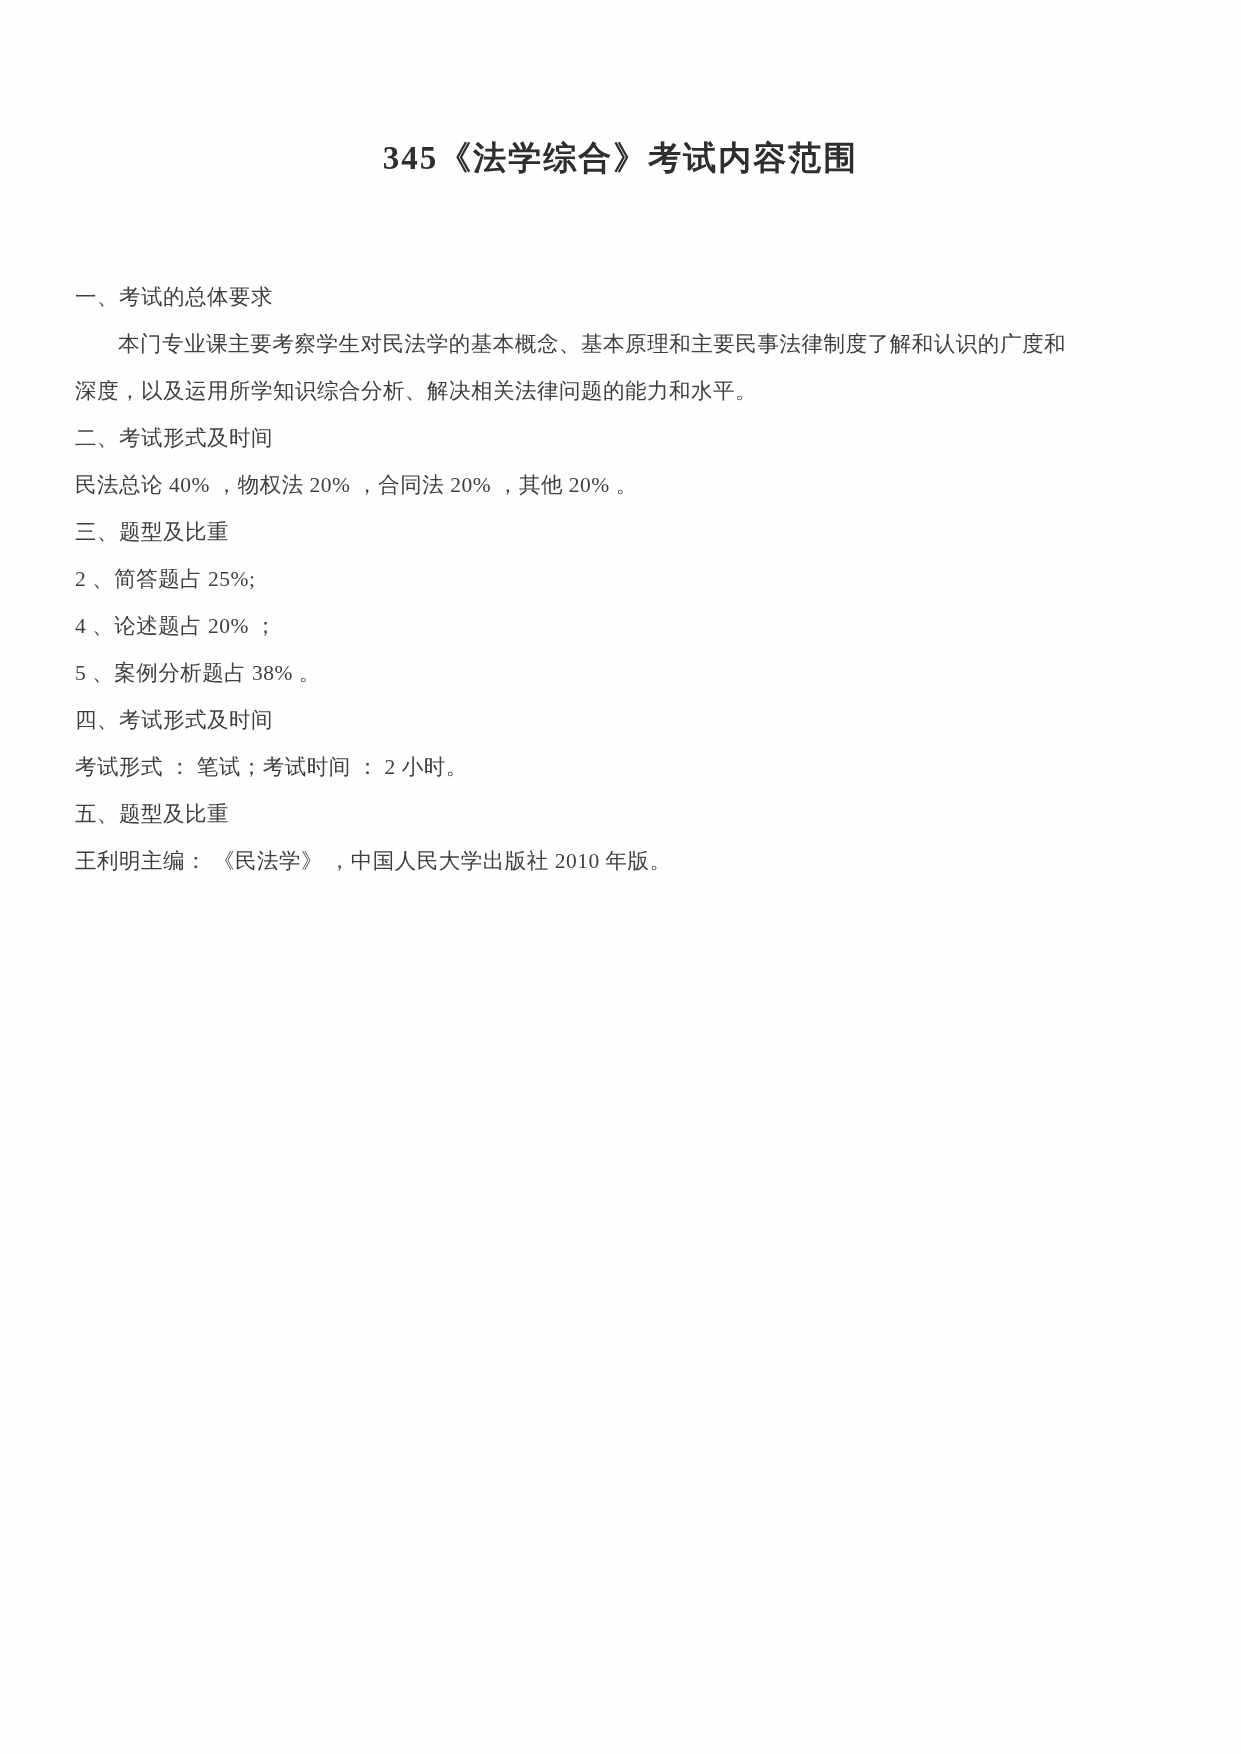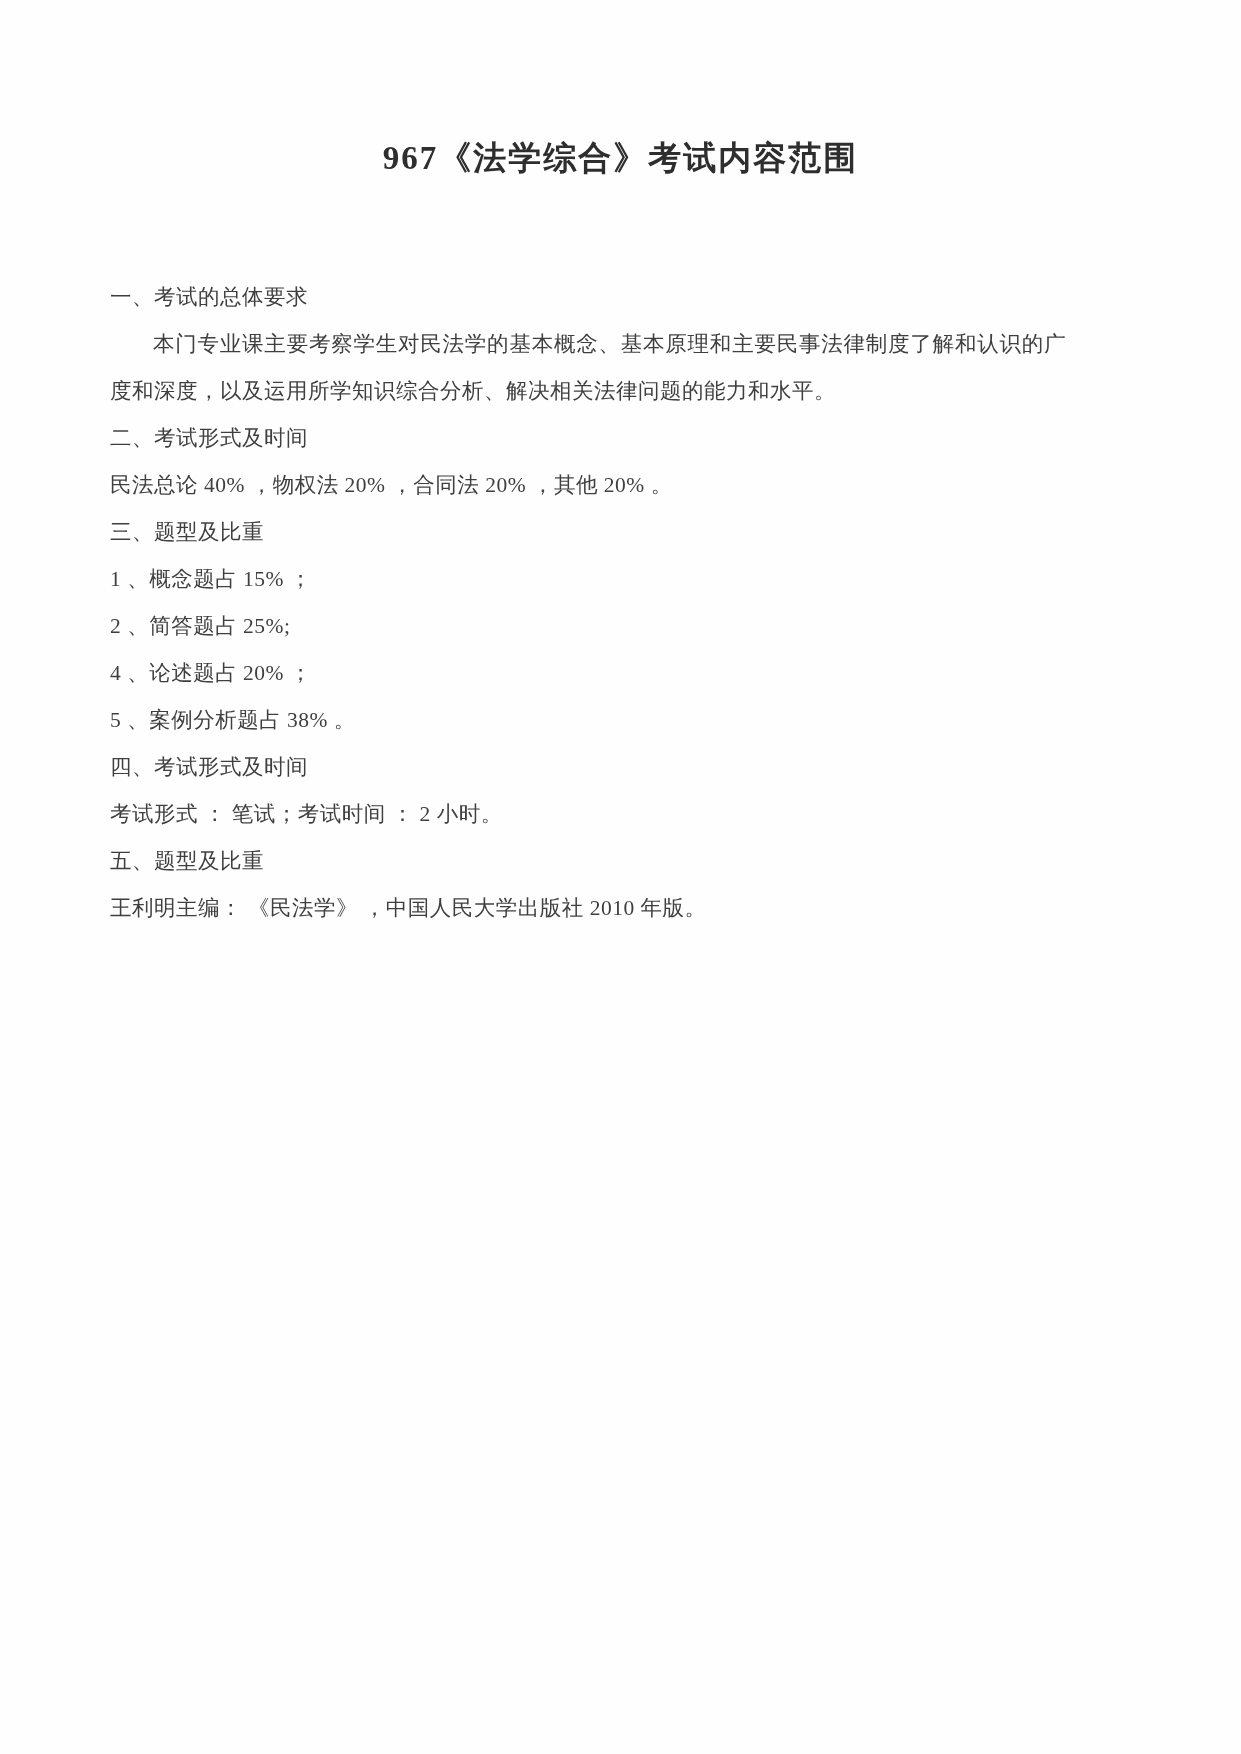--- a/index.html
+++ b/index.html
@@ -21,51 +21,50 @@
     margin: 0;
     padding-top: 138px;
     text-align: center;
     font-size: 33px;
     line-height: 40px;
     font-weight: 700;
     letter-spacing: 2px;
     color: #2e2e2e;
   }
   .doc-body {
-    margin: 96px 175px 0 110px; 
+    margin: 96px 175px 0 75px; 
     font-size: 21.5px;
     letter-spacing: 0.5px;
   }
   .doc-body p {
     margin: 0;
     line-height: 47px;
   }
   .para {
     text-indent: 2em;
     text-align: justify;
   }
 </style>
 </head>
 <body>
 
 <div class="page">
-  <h1 class="doc-title">967《法学综合》考试内容范围</h1>
+  <h1 class="doc-title">345《法学综合》考试内容范围</h1>
 
   <div class="doc-body">
     <p class="line">一、考试的总体要求</p>
 
     <p class="para">本门专业课主要考察学生对民法学的基本概念、基本原理和主要民事法律制度了解和认识的广度和深度，以及运用所学知识综合分析、解决相关法律问题的能力和水平。</p>
 
     <p class="line">二、考试形式及时间</p>
 
     <p class="line">民法总论 40% ，物权法 20% ，合同法 20% ，其他 20% 。</p>
 
     <p class="line">三、题型及比重</p>
 
-    <p class="line">1 、概念题占 15% ；</p>
 
     <p class="line">2 、简答题占 25%;</p>
 
 
     <p class="line">4 、论述题占 20% ；</p>
 
     <p class="line">5 、案例分析题占 38% 。</p>
 
     <p class="line">四、考试形式及时间</p>
 

